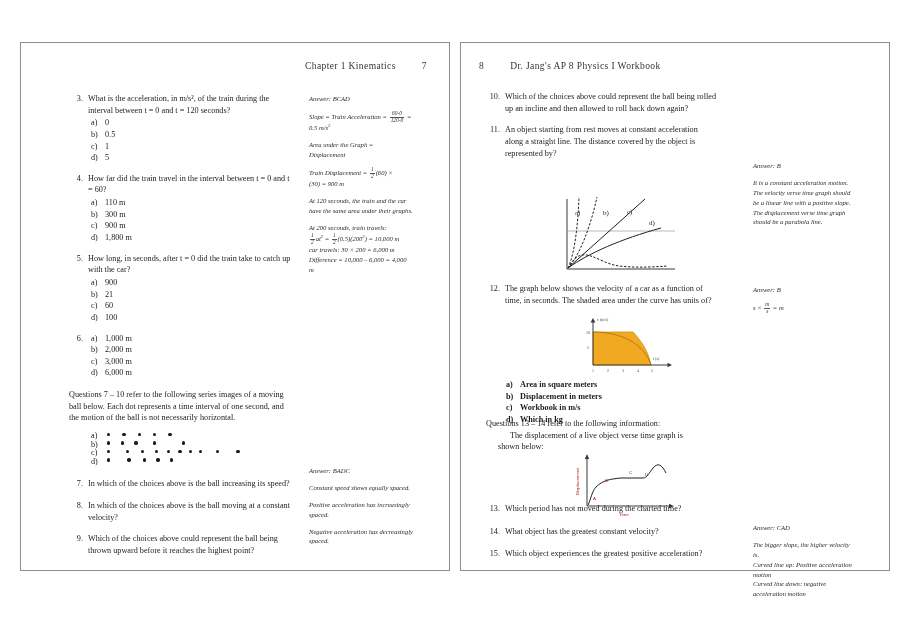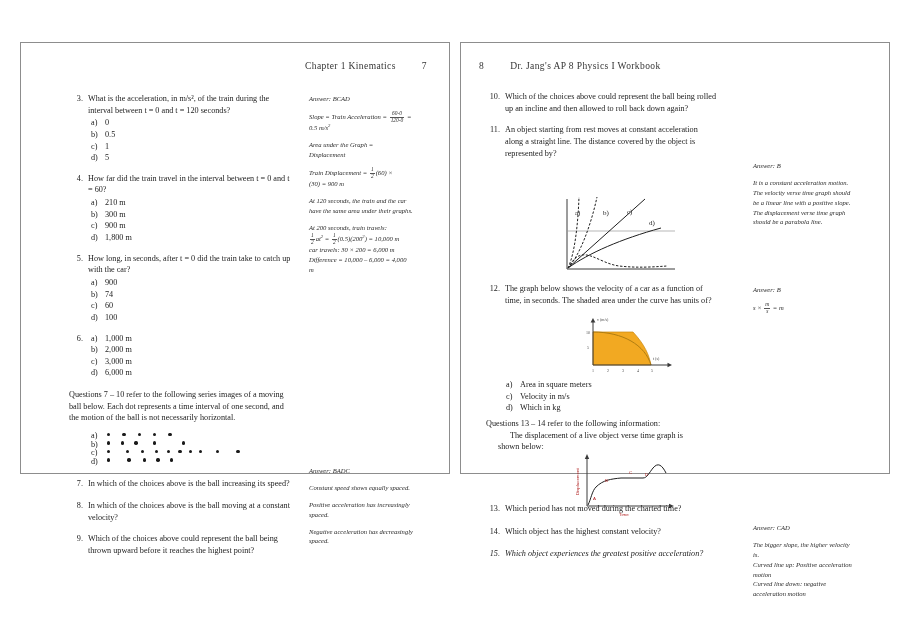--- a/index.html
+++ b/index.html
@@ -3,21 +3,21 @@
 <meta charset="utf-8">
 <style>
   html,body{margin:0;padding:0;}
   body{
     width:910px;height:644px;background:#ffffff;
     font-family:"Liberation Serif", serif;
     color:#222;overflow:hidden;position:relative;
   }
   .spread{position:absolute;left:0;top:0;width:910px;height:644px;}
   .page{
-    position:absolute;top:42px;height:432px;
+    position:absolute;top:42px;height:529px;
     background:#fff;border:1px solid #8d8d8d;
     box-sizing:border-box;
   }
   .page.left{left:20px;width:430px;}
   .page.right{left:460px;width:430px;}
 
   .pg-inner{position:absolute;left:0;top:0;right:0;bottom:0;}
 
   
   .hdr{
@@ -89,33 +89,33 @@
             <div class="ch"><span class="lab">b)</span><span>0.5</span></div>
             <div class="ch"><span class="lab">c)</span><span>1</span></div>
             <div class="ch"><span class="lab">d)</span><span>5</span></div>
           </div>
         </div>
 
         <div class="q" style="margin-top:8px;">
           <span class="num">4.</span>
           <div class="body">How far did the train travel in the interval between t = 0 and t = 60?</div>
           <div class="choices">
-            <div class="ch"><span class="lab">a)</span><span>210 m</span></div>
+            <div class="ch"><span class="lab">a)</span><span>110 m</span></div>
             <div class="ch"><span class="lab">b)</span><span>300 m</span></div>
             <div class="ch"><span class="lab">c)</span><span>900 m</span></div>
             <div class="ch"><span class="lab">d)</span><span>1,800 m</span></div>
           </div>
         </div>
 
         <div class="q" style="margin-top:8px;">
           <span class="num">5.</span>
           <div class="body">How long, in seconds, after t = 0 did the train take to catch up with the car?</div>
           <div class="choices">
             <div class="ch"><span class="lab">a)</span><span>900</span></div>
-            <div class="ch"><span class="lab">b)</span><span>74</span></div>
+            <div class="ch"><span class="lab">b)</span><span>21</span></div>
             <div class="ch"><span class="lab">c)</span><span>60</span></div>
             <div class="ch"><span class="lab">d)</span><span>100</span></div>
           </div>
         </div>
 
         <div class="q" style="margin-top:9px;">
           <span class="num">6.</span>
           <div class="choices">
             <div class="ch"><span class="lab">a)</span><span>1,000 m</span></div>
             <div class="ch"><span class="lab">b)</span><span>2,000 m</span></div>
@@ -299,24 +299,25 @@
           <text class="tick" x="15" y="19">10</text>
           <text class="tick" x="16" y="34">5</text>
           <text class="tick" x="21" y="57">1</text>
           <text class="tick" x="36" y="57">2</text>
           <text class="tick" x="51" y="57">3</text>
           <text class="tick" x="66" y="57">4</text>
           <text class="tick" x="80" y="57">5</text>
         </svg>
       </div>
 
-      <div class="qcol" style="left:45px;top:335px;width:220px;">
+      <div class="qcol" style="left:45px;top:335px;width:220px;font-weight:bold;">
         <div class="choices" style="margin-left:0;">
           <div class="ch"><span class="lab">a)</span><span>Area in square meters</span></div>
-          <div class="ch"><span class="lab">c)</span><span>Velocity in m/s</span></div>
+          <div class="ch"><span class="lab">b)</span><span>Displacement in meters</span></div>
+          <div class="ch"><span class="lab">c)</span><span>Workbook in m/s</span></div>
           <div class="ch"><span class="lab">d)</span><span>Which in kg</span></div>
         </div>
       </div>
 
       <div class="qcol" style="left:25px;top:375px;width:235px;">
         <div>Questions 13 – 14 refer to the following information:</div>
         <div style="margin-left:24px;">The displacement of a live object verse time graph is</div>
         <div style="margin-left:12px;">shown below:</div>
       </div>
 
@@ -336,23 +337,23 @@
         </svg>
       </div>
 
       <div class="qcol" style="left:25px;top:460px;width:235px;">
         <div class="q">
           <span class="num">13.</span>
           <div class="body">Which period has not moved during the charted time?</div>
         </div>
         <div class="q" style="margin-top:11px;">
           <span class="num">14.</span>
-          <div class="body">Which object has the highest constant velocity?</div>
-        </div>
-        <div class="q" style="margin-top:11px;font-style:italic;">
+          <div class="body">What object has the greatest constant velocity?</div>
+        </div>
+        <div class="q" style="margin-top:11px;">
           <span class="num">15.</span>
           <div class="body">Which object experiences the greatest positive acceleration?</div>
         </div>
       </div>
 
       <div class="acol" style="left:292px;top:118px;width:126px;">
         <div class="ablk">
           <div>Answer: B</div>
         </div>
         <div class="ablk">

